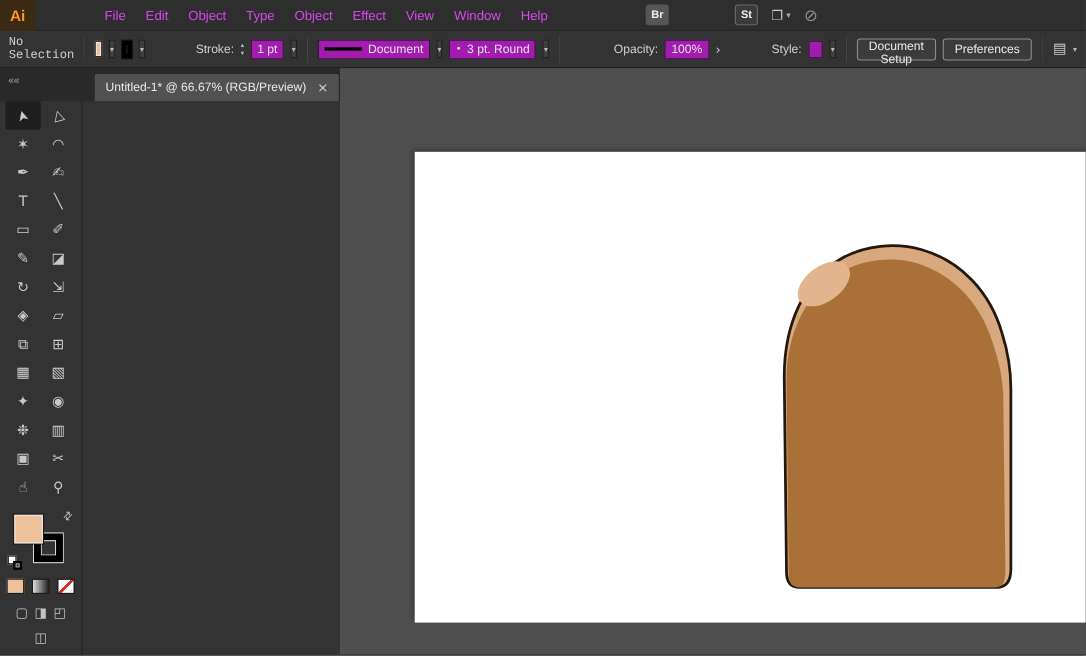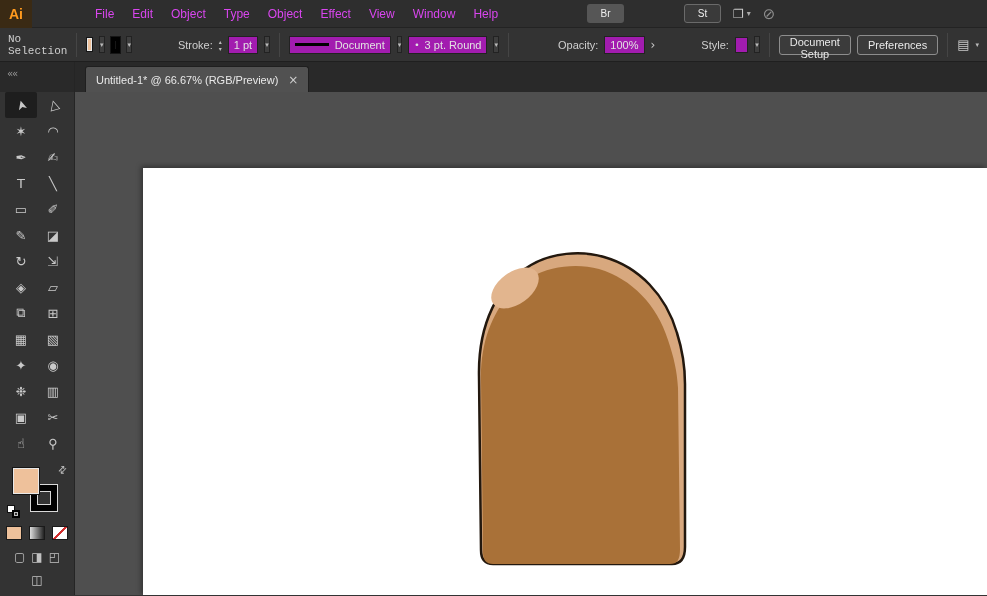--- a/index.html
+++ b/index.html
@@ -11,22 +11,22 @@
 
   
   .menubar { display: flex; align-items: center; height: 28px; background: #2e2e2e;
              border-bottom: 1px solid #232323; gap: 48px; }
   .logo { width: 32px; height: 28px; display: flex; align-items: center; justify-content: center;
           background: #3a2a14; color: #ff9a1e; font-weight: bold; font-size: 14px; }
   .menus { display: flex; margin-left: 6px; }
   .menu-item { padding: 6px 9px; color: #d946ef; cursor: default; }
   .menubar-right { display: flex; align-items: center; gap: 12px; margin-left: 32px; }
   .badge { display: inline-flex; align-items: center; justify-content: center;
-           width: 37px; height: 19px; border-radius: 3px; background: #565656;
-           color: #eee; font-size: 10px; font-weight: normal; }
+           width: 21px; height: 19px; border-radius: 3px; background: #565656;
+           color: #eee; font-size: 10px; font-weight: bold; }
   .badge.alt { background: #3a3a3a; border: 1px solid #6a6a6a; margin-left: 48px; }
   .ws { display: flex; align-items: center; gap: 3px; color: #c9c9c9; }
   .ws .chev { font-size: 8px; color: #aaa; }
   .cslive { color: #8f8f8f; font-size: 15px; }
 
   
   .controlbar { display: flex; align-items: center; height: 34px; background: #333;
                 border-bottom: 1px solid #1f1f1f; padding: 0 8px; gap: 6px; font-size: 11px; }
   .sep { width: 1px; height: 24px; background: #242424; border-right: 1px solid #454545; margin: 0 3px; }
   .lbl { color: #cfcfcf; white-space: nowrap; margin-left: 40px; }
@@ -79,21 +79,21 @@
   .mini-btn { width: 16px; height: 14px; border: 1px solid #1a1a1a; background: #3d3d3d; }
   .mini-btn.color { background: var(--fill-swatch); }
   .mini-btn.grad { background: linear-gradient(90deg, #ddd, #222); }
   .mini-btn.none { background: linear-gradient(135deg, #fff 43%, var(--accent-red) 43%,
                    var(--accent-red) 57%, #fff 57%); }
   .draw-row { display: flex; justify-content: center; gap: 6px; margin-top: 10px; }
   .draw-btn { background: none; border: 0; color: #c2c2c2; font-size: 12px; }
   .screen-row { display: flex; justify-content: center; margin-top: 9px; }
 
   
-  .content { flex: 1; display: flex; flex-direction: column; }
+  .content { flex: 1; display: flex; }
   .tabstrip { height: 30px; background: #292929; display: flex; align-items: flex-end; }
   .tab { display: flex; align-items: center; gap: 10px; height: 26px; margin-left: 10px;
          padding: 0 10px; background: #515151; border: 1px solid #1f1f1f; border-bottom: 0;
          border-radius: 3px 3px 0 0; color: #e9e9e9; font-size: 11px; }
   .tab-close { color: #cfcfcf; font-size: 12px; }
 
   .canvas { position: relative; flex: 1; background: #4f4f4f; overflow: hidden; }
   .artboard { position: absolute; left: 68px; top: 76px; width: 844px; height: 428px;
               background: #ffffff; box-shadow: -2px -2px 5px rgba(0,0,0,0.35); }
   .art { position: absolute; inset: 0; width: 100%; height: 100%; }

